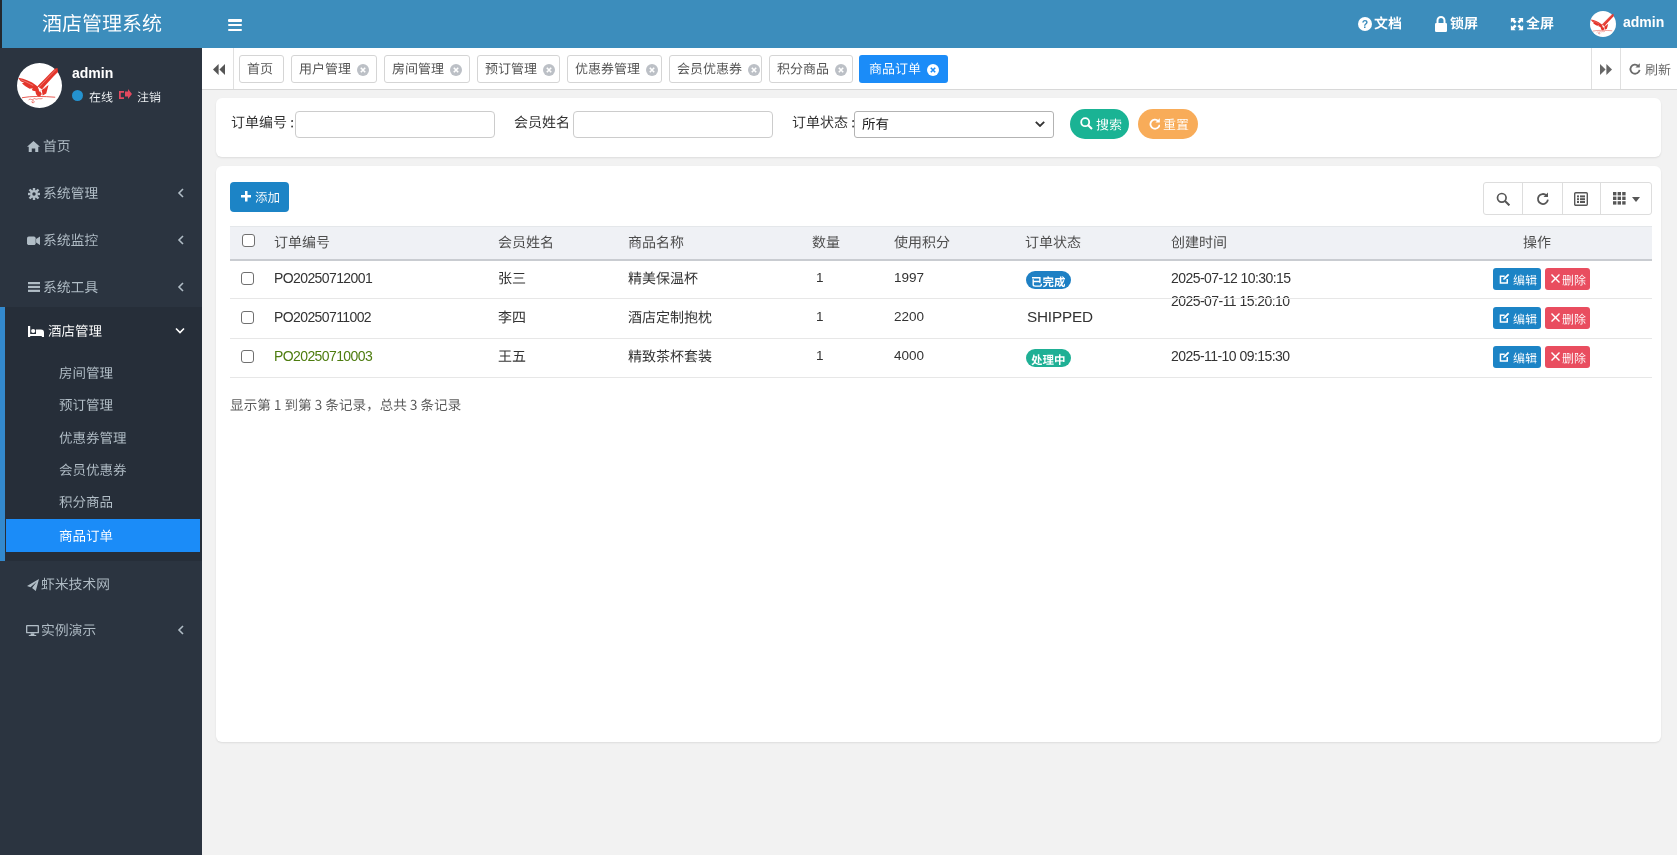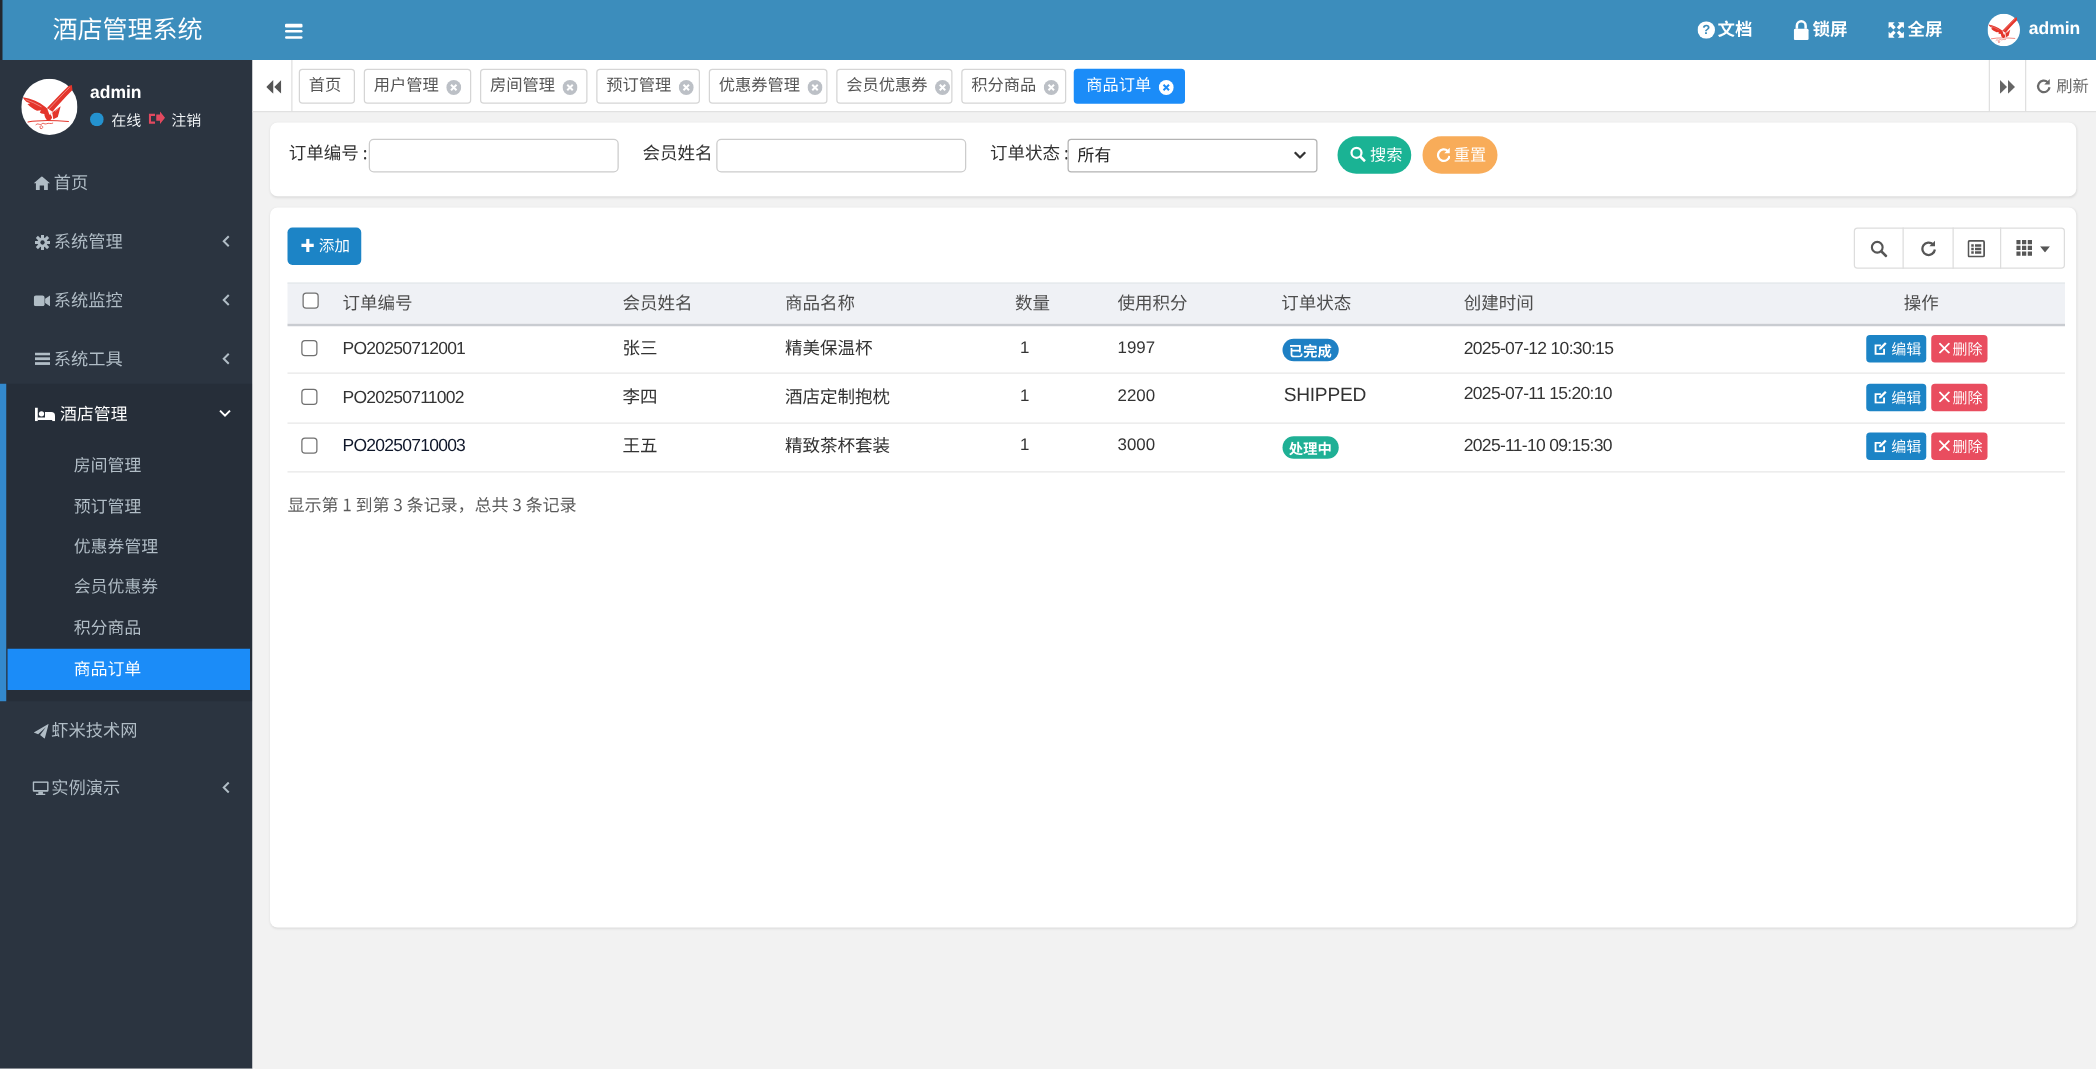--- a/index.html
+++ b/index.html
@@ -403,46 +403,46 @@
 <div style="position:absolute;top:310.0px;font-family:'Liberation Sans',sans-serif;font-size:14px;font-weight:normal;color:#333333;line-height:14px;white-space:nowrap;letter-spacing:-0.6px;left:274.0px;">PO20250711002</div>
 <div style="position:absolute;left:498.0px;top:309.9px;width:28.0px;height:14px;"><svg width="28.0" height="14" viewBox="0 0 28.0 14" style="overflow:visible">
       <path d="M6.4 0.6V2.1H0.8V3.1H5.2C4 4.3 2.2 5.4 0.5 6C0.7 6.2 1.1 6.6 1.2 6.8C3.1 6.1 5.1 4.7 6.4 3.1V6.2H7.5V3.1C8.8 4.7 10.9 6 12.8 6.7C13 6.4 13.3 6 13.5 5.9C11.8 5.3 9.9 4.3 8.7 3.1H13.2V2.1H7.5V0.6ZM6.4 8.5V9.2H0.8V10.2H6.4V12.2C6.4 12.4 6.4 12.4 6.1 12.4C5.9 12.5 5 12.5 4 12.4C4.2 12.7 4.4 13.1 4.5 13.4C5.7 13.4 6.4 13.4 6.8 13.2C7.3 13.1 7.5 12.8 7.5 12.2V10.2H13.2V9.2H7.5V8.9C8.7 8.4 10 7.7 10.9 7L10.2 6.4L10 6.5H3.2V7.4H8.7C8.1 7.8 7.2 8.2 6.4 8.5Z M15.2 1.8V13H16.3V11.9H25.6V12.9H26.7V1.8ZM16.3 10.9V2.8H18.9C18.9 6.2 18.6 8 16.5 9C16.7 9.2 17 9.6 17.1 9.9C19.5 8.7 19.9 6.6 19.9 2.8H21.9V7.2C21.9 8.3 22.1 8.7 23.1 8.7C23.4 8.7 24.4 8.7 24.7 8.7C25 8.7 25.3 8.7 25.5 8.7C25.5 8.4 25.5 8 25.4 7.8C25.2 7.8 24.9 7.8 24.6 7.8C24.4 7.8 23.5 7.8 23.3 7.8C23 7.8 22.9 7.7 22.9 7.2V2.8H25.6V10.9Z" fill="#333333"></path>
     </svg></div>
 <div style="position:absolute;left:628.0px;top:309.9px;width:84.0px;height:14px;"><svg width="84.0" height="14" viewBox="0 0 84.0 14" style="overflow:visible">
       <path d="M1 1.6C1.7 2 2.7 2.6 3.2 3L3.9 2.2C3.3 1.8 2.3 1.2 1.6 0.8ZM0.5 5.3C1.3 5.7 2.3 6.4 2.9 6.7L3.4 5.9C2.9 5.5 1.8 4.9 1.1 4.5ZM0.7 12.6 1.7 13.2C2.4 11.9 3.2 10.2 3.9 8.7L3.1 8.1C2.4 9.7 1.4 11.5 0.7 12.6ZM4.6 4.2V13.4H5.5V12.8H11.8V13.4H12.9V4.2H10.2V2.3H13.4V1.3H4.1V2.3H7V4.2ZM7.9 2.3H9.3V4.2H7.9ZM5.5 10.2H11.8V11.8H5.5ZM5.5 9.3V8.1C5.7 8.2 5.9 8.5 6 8.6C7.6 7.8 7.9 6.6 7.9 5.6V5.1H9.2V6.8C9.2 7.7 9.5 8 10.3 8C10.5 8 11.5 8 11.7 8H11.8V9.3ZM5.5 7.9V5.1H7.1V5.6C7.1 6.4 6.8 7.2 5.5 7.9ZM10.1 5.1H11.8V7.1C11.8 7.1 11.8 7.1 11.6 7.1C11.4 7.1 10.6 7.1 10.4 7.1C10.1 7.1 10.1 7.1 10.1 6.8Z M18.1 8.3V13.3H19.1V12.7H25V13.2H26.1V8.3H22.2V6.4H26.8V5.4H22.2V3.8H21.2V8.3ZM19.1 11.8V9.3H25V11.8ZM20.5 0.8C20.8 1.3 21.1 1.8 21.3 2.3H15.8V5.9C15.8 8 15.6 10.8 14.4 12.8C14.7 13 15.1 13.3 15.3 13.4C16.6 11.3 16.8 8.1 16.8 5.9V3.3H27.2V2.3H22.4C22.3 1.8 21.9 1.1 21.5 0.6Z M31.1 7C30.8 9.6 30.1 11.6 28.5 12.8C28.8 12.9 29.2 13.3 29.4 13.5C30.3 12.7 31 11.6 31.5 10.3C32.7 12.7 34.8 13.2 37.8 13.2H41C41.1 12.9 41.3 12.4 41.4 12.2C40.8 12.2 38.3 12.2 37.8 12.2C37 12.2 36.2 12.1 35.5 12V9.2H39.7V8.2H35.5V5.9H39.1V4.9H31V5.9H34.4V11.7C33.3 11.3 32.4 10.4 31.9 9C32 8.4 32.1 7.8 32.2 7.1ZM34 0.8C34.2 1.2 34.5 1.7 34.6 2.1H29.1V5.2H30.2V3.1H39.8V5.2H40.9V2.1H35.8C35.7 1.7 35.3 1 35 0.5Z M51.5 1.8V9.6H52.5V1.8ZM54 0.7V12C54 12.2 53.9 12.3 53.7 12.3C53.4 12.3 52.6 12.3 51.8 12.3C51.9 12.6 52.1 13.1 52.1 13.4C53.2 13.4 54 13.4 54.4 13.2C54.8 13 55 12.7 55 12V0.7ZM44 0.9C43.7 2.3 43.2 3.7 42.6 4.6C42.8 4.7 43.3 4.9 43.5 5C43.8 4.6 44 4.1 44.2 3.5H46V5H42.6V6H46V7.4H43.3V12.3H44.2V8.4H46V13.4H47.1V8.4H49V11.2C49 11.4 49 11.4 48.8 11.4C48.6 11.4 48.2 11.4 47.6 11.4C47.7 11.7 47.9 12.1 47.9 12.3C48.7 12.3 49.2 12.3 49.5 12.2C49.9 12 50 11.7 50 11.3V7.4H47.1V6H50.5V5H47.1V3.5H49.9V2.6H47.1V0.6H46V2.6H44.6C44.7 2.1 44.9 1.6 45 1.1Z M62.9 0.5C62.4 2.3 61.6 4 60.5 5.1C60.7 5.3 61.2 5.6 61.3 5.8C61.5 5.6 61.6 5.4 61.8 5.2V11.6C61.8 13 62.3 13.3 63.9 13.3C64.3 13.3 67.1 13.3 67.5 13.3C69 13.3 69.4 12.8 69.5 10.7C69.2 10.7 68.8 10.5 68.6 10.3C68.5 12 68.3 12.4 67.4 12.4C66.8 12.4 64.4 12.4 64 12.4C63 12.4 62.8 12.2 62.8 11.6V8.8H66.3V4.7H62.1C62.4 4.3 62.7 3.8 62.9 3.3H67.9C67.8 7.2 67.7 8.6 67.4 8.9C67.3 9 67.2 9.1 67 9.1C66.8 9.1 66.2 9.1 65.7 9C65.8 9.3 65.9 9.7 65.9 10C66.5 10 67.1 10 67.5 10C67.8 10 68.1 9.8 68.3 9.5C68.7 9 68.8 7.4 69 2.9C69 2.7 69 2.4 69 2.4H63.4C63.6 1.9 63.7 1.3 63.9 0.8ZM62.8 5.6H65.3V7.8H62.8ZM58.5 0.6V3.4H56.6V4.4H58.5V7.4L56.4 8L56.6 9L58.5 8.5V12.2C58.5 12.4 58.5 12.4 58.3 12.4C58.1 12.4 57.5 12.4 56.9 12.4C57 12.7 57.1 13.2 57.2 13.4C58.1 13.4 58.7 13.4 59 13.2C59.4 13.1 59.5 12.8 59.5 12.2V8.1L61 7.7L60.9 6.7L59.5 7.1V4.4H60.9V3.4H59.5V0.6Z M78.5 0.6V2.7V3.3H75.7V6.3H76.6V4.2H78.5C78.3 6.9 77.5 10.2 74.2 12.8C74.5 13 74.9 13.2 75.1 13.4C77.8 11.3 78.8 8.6 79.3 6.2V11.8C79.3 13 79.5 13.3 80.6 13.3C80.8 13.3 82 13.3 82.2 13.3C83.1 13.3 83.4 12.7 83.5 10.7C83.2 10.6 82.8 10.5 82.6 10.3C82.6 12 82.5 12.3 82.1 12.3C81.8 12.3 80.9 12.3 80.7 12.3C80.3 12.3 80.2 12.3 80.2 11.8V6H79.3C79.4 5.4 79.5 4.8 79.5 4.2H82V6.3H83V3.3H79.5V2.7V0.6ZM72.6 0.6V3.3H70.7V4.2H72.5C72.1 6.1 71.3 8.4 70.4 9.6C70.6 9.8 70.9 10.3 71 10.6C71.6 9.7 72.2 8.2 72.6 6.7V13.4H73.6V6.1C74 6.8 74.5 7.6 74.6 8.1L75.3 7.3C75.1 6.9 74 5.2 73.6 4.8V4.2H75.3V3.3H73.6V0.6Z" fill="#333333"></path>
     </svg></div>
 <div style="position:absolute;top:310.3px;font-family:'Liberation Sans',sans-serif;font-size:13.5px;font-weight:normal;color:#333333;line-height:13.5px;white-space:nowrap;left:816.0px;">1</div>
 <div style="position:absolute;top:310.3px;font-family:'Liberation Sans',sans-serif;font-size:13.5px;font-weight:normal;color:#333333;line-height:13.5px;white-space:nowrap;left:894.0px;">2200</div>
 <div style="position:absolute;top:308.8px;font-family:'Liberation Sans',sans-serif;font-size:15.3px;font-weight:normal;color:#333333;line-height:15.3px;white-space:nowrap;letter-spacing:-0.2px;left:1027.0px;">SHIPPED</div>
-<div style="position:absolute;top:307px;font-family:'Liberation Sans',sans-serif;font-size:14px;font-weight:normal;color:#333333;line-height:14px;white-space:nowrap;letter-spacing:-0.55px;left:1171.0px;">2025-07-11 15:20:10</div>
+<div style="position:absolute;top:294px;font-family:'Liberation Sans',sans-serif;font-size:14px;font-weight:normal;color:#333333;line-height:14px;white-space:nowrap;letter-spacing:-0.55px;left:1171.0px;">2025-07-11 15:20:10</div>
 <div style="position:absolute;left:1493px;top:306.5px;width:48px;height:22px;background:#1c84c6;border-radius:3px;"></div>
 <svg style="position:absolute;left:1499px;top:312.0px" width="11" height="11" viewBox="0 0 11 11">
     <path d="M0.7 2.5 h5 v1.5 h-3.5 v5.3 h5.3 V6 h1.5 v4.8 h-8.3 z" fill="#fff"></path>
     <path d="M4.5 5.2 L9 0.7 L10.3 2 L5.8 6.5 L4.2 6.8 Z" fill="#fff"></path>
   </svg>
 <div style="position:absolute;left:1513.0px;top:311.0px;width:24.0px;height:12px;"><svg width="24.0" height="12" viewBox="0 0 24.0 12" style="overflow:visible">
       <path d="M0.5 9.9 0.7 10.7C1.7 10.3 2.9 9.8 4.2 9.3L4 8.6C2.7 9.1 1.4 9.6 0.5 9.9ZM0.7 5.5C0.9 5.4 1.2 5.3 2.5 5.2C2 5.9 1.6 6.5 1.4 6.8C1 7.2 0.8 7.5 0.5 7.6C0.6 7.8 0.8 8.2 0.8 8.4C1 8.2 1.4 8.1 4.1 7.5C4 7.3 4 7 4 6.8L2 7.2C2.9 6.1 3.7 4.7 4.4 3.4L3.6 3C3.4 3.4 3.2 3.9 2.9 4.4L1.6 4.5C2.3 3.4 3 2.1 3.4 0.8L2.6 0.5C2.1 1.9 1.3 3.5 1.1 3.9C0.9 4.3 0.7 4.6 0.5 4.7C0.6 4.9 0.7 5.3 0.7 5.5ZM7.5 6.4V8.1H6.5V6.4ZM8.1 6.4H9V8.1H8.1ZM5.8 5.6V11.4H6.5V8.8H7.5V11.1H8.1V8.8H9V11.1H9.6V8.8H10.5V10.6C10.5 10.7 10.4 10.8 10.3 10.8C10.2 10.8 10 10.8 9.8 10.8C9.9 10.9 9.9 11.2 10 11.4C10.4 11.4 10.7 11.4 10.9 11.3C11.1 11.2 11.2 11 11.2 10.7V5.6L10.5 5.6ZM9.6 6.4H10.5V8.1H9.6ZM7.3 0.6C7.5 1 7.6 1.4 7.8 1.8H5V4.4C5 6.2 4.9 8.9 3.8 10.8C3.9 10.9 4.3 11.2 4.5 11.3C5.6 9.4 5.8 6.5 5.8 4.6H11V1.8H8.7C8.6 1.4 8.4 0.8 8.1 0.4ZM5.8 2.5H10.2V3.8H5.8Z M18.6 1.5H21.8V2.8H18.6ZM17.8 0.9V3.4H22.7V0.9ZM13 6.6C13.1 6.5 13.4 6.4 13.8 6.4H14.9V8.1L12.5 8.6L12.7 9.4L14.9 9V11.5H15.8V8.8L17.1 8.5L17.1 7.8L15.8 8V6.4H16.9V5.6H15.8V3.7H14.9V5.6H13.8C14.1 4.8 14.4 3.8 14.7 2.8H16.9V1.9H15C15.1 1.5 15.2 1.1 15.2 0.7L14.4 0.5C14.3 0.9 14.2 1.4 14.1 1.9H12.6V2.8H13.9C13.6 3.7 13.4 4.5 13.3 4.8C13.1 5.3 12.9 5.7 12.7 5.8C12.8 6 12.9 6.4 13 6.6ZM21.8 4.9V5.9H18.7V4.9ZM16.8 9.6 16.9 10.5 21.8 10.1V11.5H22.6V10L23.5 9.9L23.5 9.2L22.6 9.2V4.9H23.4V4.1H17.1V4.9H17.9V9.6ZM21.8 6.6V7.7H18.7V6.6ZM21.8 8.3V9.3L18.7 9.5V8.3Z" fill="#ffffff"></path>
     </svg></div>
 <div style="position:absolute;left:1545px;top:306.5px;width:45px;height:22px;background:#e94d5f;border-radius:3px;"></div>
 <svg style="position:absolute;left:1551px;top:313.0px" width="9" height="9" viewBox="0 0 9 9">
     <path d="M1 0 L4.5 3.5 L8 0 L9 1 L5.5 4.5 L9 8 L8 9 L4.5 5.5 L1 9 L0 8 L3.5 4.5 L0 1 Z" fill="#fff"></path>
   </svg>
 <div style="position:absolute;left:1562.0px;top:311.0px;width:24.0px;height:12px;"><svg width="24.0" height="12" viewBox="0 0 24.0 12" style="overflow:visible">
       <path d="M8.5 1.8V8.6H9.2V1.8ZM10.2 0.7V10.5C10.2 10.7 10.2 10.7 10 10.7C9.9 10.7 9.4 10.7 8.8 10.7C8.9 10.9 9 11.3 9.1 11.5C9.8 11.5 10.3 11.5 10.6 11.4C10.9 11.2 11 11 11 10.5V0.7ZM0.5 5.2V6H1.3V6.6C1.3 8.1 1.2 9.9 0.5 11.1C0.7 11.2 1 11.4 1.1 11.5C1.9 10.2 2.1 8.2 2.1 6.6V6H3.2V10.4C3.2 10.5 3.1 10.6 3 10.6C2.9 10.6 2.5 10.6 2.1 10.6C2.2 10.8 2.3 11.2 2.3 11.4C2.9 11.4 3.3 11.4 3.6 11.2C3.8 11.1 3.9 10.8 3.9 10.4V6H4.8V6.1C4.8 7.7 4.7 9.7 4 11.1C4.2 11.2 4.6 11.4 4.7 11.5C5.4 10 5.5 7.7 5.5 6.1V6H6.6V10.4C6.6 10.6 6.6 10.6 6.5 10.6C6.3 10.6 6 10.6 5.5 10.6C5.6 10.8 5.7 11.2 5.7 11.4C6.4 11.4 6.8 11.4 7 11.2C7.3 11.1 7.4 10.8 7.4 10.4V6H8V5.2H7.4V0.9H4.8V5.2H3.9V0.9H1.3V5.2ZM2.1 1.7H3.2V5.2H2.1ZM5.5 1.7H6.6V5.2H5.5Z M17.7 7.9C17.3 8.8 16.7 9.7 16 10.3C16.2 10.4 16.6 10.7 16.7 10.8C17.3 10.1 18 9.1 18.5 8.1ZM21.2 8.2C21.8 8.9 22.5 10 22.9 10.7L23.6 10.3C23.3 9.6 22.5 8.6 21.8 7.8ZM12.9 1V11.5H13.7V1.8H15.3C15 2.6 14.6 3.6 14.3 4.5C15.2 5.4 15.4 6.3 15.4 6.9C15.4 7.3 15.3 7.6 15.1 7.8C15 7.8 14.9 7.9 14.7 7.9C14.6 7.9 14.3 7.9 14 7.9C14.1 8.1 14.2 8.4 14.2 8.7C14.5 8.7 14.8 8.7 15.1 8.7C15.3 8.6 15.6 8.5 15.7 8.4C16.1 8.2 16.2 7.7 16.2 7C16.2 6.3 16 5.4 15.1 4.4C15.5 3.5 16 2.3 16.3 1.3L15.8 0.9L15.6 1ZM16.5 6.4V7.2H19.6V10.5C19.6 10.6 19.6 10.7 19.4 10.7C19.2 10.7 18.6 10.7 17.9 10.7C18.1 10.9 18.2 11.3 18.3 11.5C19.1 11.5 19.7 11.5 20 11.4C20.4 11.2 20.5 11 20.5 10.5V7.2H23.4V6.4H20.5V5H22.3V4.2H17.6V5H19.6V6.4ZM19.9 0.4C19.1 1.8 17.6 3.2 16.1 4C16.3 4.2 16.6 4.5 16.7 4.7C17.9 4 19.1 3 20 1.8C21 3.1 22 3.9 23.1 4.5C23.2 4.3 23.5 4 23.7 3.8C22.6 3.2 21.5 2.4 20.4 1.2L20.7 0.7Z" fill="#ffffff"></path>
     </svg></div>
 <div style="position:absolute;left:241px;top:350.0px;width:13px;height:13px;background:#fff;border:1.4px solid #707070;border-radius:3px;"></div>
-<div style="position:absolute;top:349.0px;font-family:'Liberation Sans',sans-serif;font-size:14px;font-weight:normal;color:#0f172a;line-height:14px;white-space:nowrap;letter-spacing:-0.6px;left:274.0px;">PO20250710003</div>
+<div style="position:absolute;top:349.0px;font-family:'Liberation Sans',sans-serif;font-size:14px;font-weight:normal;color:#4d7c0f;line-height:14px;white-space:nowrap;letter-spacing:-0.6px;left:274.0px;">PO20250710003</div>
 <div style="position:absolute;left:498.0px;top:348.9px;width:28.0px;height:14px;"><svg width="28.0" height="14" viewBox="0 0 28.0 14" style="overflow:visible">
       <path d="M0.7 11.8V12.8H13.3V11.8H7.5V7.4H12.1V6.4H7.5V2.5H12.6V1.5H1.4V2.5H6.4V6.4H2.1V7.4H6.4V11.8Z M16.4 6V7H19.1C18.8 8.7 18.5 10.3 18.2 11.6H14.8V12.7H27.2V11.6H24.4C24.6 9.8 24.8 7.6 24.9 6L24.1 6L23.9 6H20.4L20.8 3H26.2V1.9H15.7V3H19.7C19.6 3.9 19.4 5 19.2 6ZM19.4 11.6C19.6 10.4 19.9 8.7 20.2 7H23.7C23.6 8.3 23.5 10.1 23.3 11.6Z" fill="#333333"></path>
     </svg></div>
 <div style="position:absolute;left:628.0px;top:348.9px;width:84.0px;height:14px;"><svg width="84.0" height="14" viewBox="0 0 84.0 14" style="overflow:visible">
       <path d="M0.7 1.7C1.1 2.6 1.4 3.9 1.5 4.7L2.3 4.5C2.2 3.7 1.8 2.4 1.4 1.5ZM4.6 1.4C4.4 2.4 4 3.7 3.7 4.5L4.4 4.8C4.7 4 5.1 2.7 5.5 1.6ZM0.6 5.3V6.2H2.4C1.9 7.8 1.2 9.6 0.4 10.6C0.6 10.9 0.9 11.4 1 11.7C1.5 10.9 2.1 9.5 2.5 8.2V13.4H3.5V7.9C3.9 8.6 4.4 9.5 4.6 10L5.3 9.2C5.1 8.7 3.9 7 3.5 6.6V6.2H5.1V5.3H3.5V0.6H2.5V5.3ZM8.9 0.6V1.7H6V2.5H8.9V3.4H6.3V4.1H8.9V5.1H5.6V5.9H13.4V5.1H9.9V4.1H12.8V3.4H9.9V2.5H13.1V1.7H9.9V0.6ZM11.5 7.5V8.6H7.4V7.5ZM6.4 6.7V13.4H7.4V11.1H11.5V12.3C11.5 12.5 11.5 12.6 11.3 12.6C11.1 12.6 10.5 12.6 9.9 12.5C10 12.8 10.2 13.2 10.2 13.4C11.1 13.4 11.7 13.4 12 13.3C12.4 13.1 12.5 12.9 12.5 12.3V6.7ZM7.4 9.4H11.5V10.4H7.4Z M15.1 6.1C15.4 6 15.9 6 19.7 5.6C19.8 5.8 19.9 6.1 20 6.3L20.8 5.8C20.5 5.1 19.8 3.9 19.2 3.1L18.4 3.5C18.6 3.9 18.9 4.3 19.2 4.8L16.2 5C16.7 4.3 17.3 3.4 17.8 2.4H21V1.5H14.7V2.4H16.6C16.1 3.4 15.6 4.3 15.4 4.6C15.1 4.9 14.9 5.1 14.7 5.2C14.8 5.4 15 5.9 15.1 6.1ZM14.5 11.6 14.7 12.7C16.4 12.4 18.8 12 21.1 11.5L21.1 10.5L18.4 11V8.9H20.8V7.9H18.4V6.3H17.3V7.9H14.9V8.9H17.3V11.2ZM22.7 4.1H25.3C25 6 24.7 7.5 24 8.8C23.4 7.5 22.9 6 22.6 4.4ZM22.6 0.5C22.1 3 21.3 5.3 20.2 6.8C20.4 7 20.8 7.4 21 7.6C21.3 7.1 21.7 6.5 22 5.9C22.3 7.4 22.8 8.7 23.4 9.9C22.7 11 21.6 11.9 20.2 12.5C20.4 12.7 20.7 13.2 20.8 13.5C22.2 12.8 23.2 11.9 24 10.8C24.8 11.9 25.7 12.8 26.8 13.4C27 13.1 27.3 12.7 27.6 12.5C26.4 11.9 25.4 11 24.7 9.9C25.5 8.4 26.1 6.5 26.4 4.1H27.4V3.2H23C23.2 2.4 23.4 1.6 23.6 0.7Z M31.9 9.6C31.3 10.6 30.2 11.6 29.1 12.2C29.4 12.4 29.8 12.8 30 12.9C31.1 12.2 32.2 11.1 32.9 9.9ZM36.8 10.1C37.9 10.9 39.2 12.1 39.8 12.9L40.7 12.3C40.1 11.5 38.7 10.3 37.7 9.5ZM34.5 6.2V8H30.5V8.9H34.5V12.3C34.5 12.4 34.4 12.5 34.2 12.5C34 12.5 33.4 12.5 32.8 12.5C32.9 12.8 33 13.2 33.1 13.5C34 13.5 34.6 13.5 35 13.3C35.4 13.2 35.6 12.9 35.6 12.3V8.9H39.5V8H35.6V6.2ZM37 0.6V2H32.9V0.6H31.8V2H28.9V2.9H31.8V4.3H32.9V2.9H37V4.3H38.1V2.9H41.2V2H38.1V0.6ZM34.8 3.2C33.7 5 31.3 6.4 28.5 7.3C28.8 7.5 29.1 8 29.2 8.2C31.6 7.4 33.6 6.2 35 4.6C36.6 6.1 38.9 7.5 40.9 8.1C41 7.9 41.3 7.5 41.6 7.2C39.5 6.6 37 5.2 35.6 3.9L35.8 3.6Z M51.9 5.5C53 6.4 54.3 7.8 54.9 8.7L55.7 8C55 7.1 53.7 5.8 52.6 4.8ZM47.5 1.7V2.7H51.6C50.6 5 48.9 6.9 46.9 8.1C47.1 8.3 47.5 8.8 47.7 9C48.8 8.2 49.9 7.2 50.8 6V13.4H51.9V4.5C52.2 3.9 52.5 3.3 52.8 2.7H55.4V1.7ZM44.9 0.6V3.6H42.7V4.6H44.8C44.3 6.5 43.3 8.7 42.4 9.9C42.6 10.1 42.8 10.5 42.9 10.8C43.7 9.9 44.4 8.3 44.9 6.7V13.4H45.9V6.2C46.4 6.7 46.8 7.4 47.1 7.8L47.7 6.9C47.4 6.6 46.3 5.5 45.9 5.1V4.6H47.8V3.6H45.9V0.6Z M64.2 2.9C64.6 3.4 65.1 3.9 65.7 4.3H60.6C61.1 3.9 61.6 3.4 62 2.9ZM58.3 13.1C58.7 12.9 59.4 12.9 66.6 12.5C66.9 12.9 67.2 13.2 67.4 13.4L68.3 12.9C67.7 12.2 66.6 11.1 65.7 10.3L64.9 10.8C65.2 11.1 65.5 11.4 65.9 11.7L59.8 12C60.5 11.5 61.1 10.9 61.8 10.3H69.2V9.4H60.7V8.5H66.4V7.7H60.7V6.8H66.4V6H60.7V5.2H66.4V4.9C67.2 5.5 68.1 6 68.8 6.4C69 6.1 69.3 5.8 69.5 5.6C68.1 5 66.5 4 65.4 2.9H69.1V1.9H62.6C62.9 1.6 63.1 1.1 63.3 0.8L62.2 0.6C62 1 61.8 1.5 61.4 1.9H56.9V2.9H60.7C59.7 4 58.3 5 56.5 5.7C56.7 5.9 57 6.3 57.2 6.5C58.1 6.1 58.9 5.6 59.6 5.1V9.4H56.9V10.3H60.4C59.7 10.9 59.1 11.5 58.8 11.7C58.5 11.9 58.2 12.1 58 12.1C58.1 12.4 58.2 12.9 58.3 13.1Z M71 1.9C71.6 2.4 72.3 3 72.7 3.4L73.3 2.8C73 2.3 72.2 1.7 71.6 1.3ZM76.1 7.1C76.3 7.4 76.5 7.7 76.6 8H70.7V8.9H75.6C74.3 9.8 72.3 10.5 70.5 10.9C70.7 11.1 71 11.4 71.1 11.7C71.9 11.5 72.8 11.2 73.6 10.8V11.8C73.6 12.3 73.2 12.6 72.9 12.7C73 12.9 73.2 13.3 73.3 13.5C73.6 13.3 74 13.2 78 12.3C78 12.1 78 11.7 78.1 11.5L74.7 12.2V10.4C75.5 9.9 76.3 9.4 76.9 8.9C78 11.1 80.1 12.7 82.9 13.4C83 13.1 83.2 12.7 83.5 12.5C82.1 12.2 81 11.7 80 11.1C80.8 10.7 81.8 10.2 82.5 9.7L81.7 9.1C81.2 9.6 80.2 10.2 79.4 10.6C78.8 10.1 78.3 9.5 77.9 8.9H83.3V8H77.8C77.6 7.6 77.4 7.1 77.2 6.8ZM78.7 0.6V2.5H75.4V3.4H78.7V5.6H75.8V6.6H82.8V5.6H79.8V3.4H83.1V2.5H79.8V0.6ZM70.5 5.5 70.9 6.4 73.8 5.1V7.2H74.8V0.6H73.8V4.1C72.6 4.6 71.4 5.2 70.5 5.5Z" fill="#333333"></path>
     </svg></div>
 <div style="position:absolute;top:349.3px;font-family:'Liberation Sans',sans-serif;font-size:13.5px;font-weight:normal;color:#333333;line-height:13.5px;white-space:nowrap;left:816.0px;">1</div>
-<div style="position:absolute;top:349.3px;font-family:'Liberation Sans',sans-serif;font-size:13.5px;font-weight:normal;color:#333333;line-height:13.5px;white-space:nowrap;left:894.0px;">3000</div>
+<div style="position:absolute;top:349.3px;font-family:'Liberation Sans',sans-serif;font-size:13.5px;font-weight:normal;color:#333333;line-height:13.5px;white-space:nowrap;left:894.0px;">4000</div>
 <div style="position:absolute;left:1025.5px;top:348.9px;width:45px;height:18px;background:#1fb095;border-radius:9px;"></div>
 <div style="position:absolute;left:1030.8px;top:351.7px;width:34.5px;height:11.5px;"><svg width="34.5" height="11.5" viewBox="0 0 34.5 11.5" style="overflow:visible">
       <path d="M4.5 3.4C4.4 4.7 4.1 5.7 3.7 6.6C3.4 6 3.1 5.2 2.8 4.3L3.1 3.4ZM2.3 0.4C1.9 2.7 1.3 4.9 0.4 6.1C0.8 6.3 1.3 6.6 1.6 6.9C1.7 6.6 1.9 6.3 2.1 6C2.4 6.7 2.7 7.4 3 7.9C2.3 8.9 1.4 9.6 0.3 10.1C0.6 10.3 1.2 10.9 1.4 11.2C2.4 10.7 3.2 10.1 3.9 9.2C5.3 10.6 7 10.9 8.9 10.9H10.8C10.8 10.5 11.1 9.8 11.3 9.5C10.7 9.5 9.4 9.5 8.9 9.5C7.3 9.5 5.8 9.2 4.7 7.9C5.4 6.5 5.9 4.7 6.1 2.4L5.2 2.1L4.9 2.2H3.4C3.5 1.7 3.6 1.2 3.7 0.7ZM6.8 0.3V9H8.3V4.6C8.9 5.5 9.4 6.3 9.7 6.9L11 6.2C10.5 5.3 9.4 4 8.6 3L8.3 3.2V0.3Z M17.4 4.1H18.6V5H17.4ZM19.8 4.1H20.9V5H19.8ZM17.4 2H18.6V3H17.4ZM19.8 2H20.9V3H19.8ZM15.3 9.5V10.8H22.7V9.5H19.9V8.4H22.3V7.2H19.9V6.2H22.2V0.8H16.2V6.2H18.5V7.2H16.1V8.4H18.5V9.5ZM11.8 8.7 12.1 10.1C13.2 9.7 14.6 9.3 15.9 8.8L15.6 7.5L14.5 7.9V5.6H15.5V4.3H14.5V2.3H15.7V1H11.9V2.3H13.2V4.3H12V5.6H13.2V8.3Z M28 0.3V2.3H24V8.2H25.4V7.5H28V11.1H29.5V7.5H32.1V8.1H33.5V2.3H29.5V0.3ZM25.4 6.2V3.7H28V6.2ZM32.1 6.2H29.5V3.7H32.1Z" fill="#ffffff"></path>
     </svg></div>
 <div style="position:absolute;top:349.0px;font-family:'Liberation Sans',sans-serif;font-size:14px;font-weight:normal;color:#333333;line-height:14px;white-space:nowrap;letter-spacing:-0.55px;left:1171.0px;">2025-11-10 09:15:30</div>
 <div style="position:absolute;left:1493px;top:345.5px;width:48px;height:22px;background:#1c84c6;border-radius:3px;"></div>
 <svg style="position:absolute;left:1499px;top:351.0px" width="11" height="11" viewBox="0 0 11 11">
     <path d="M0.7 2.5 h5 v1.5 h-3.5 v5.3 h5.3 V6 h1.5 v4.8 h-8.3 z" fill="#fff"></path>
     <path d="M4.5 5.2 L9 0.7 L10.3 2 L5.8 6.5 L4.2 6.8 Z" fill="#fff"></path>
   </svg>

